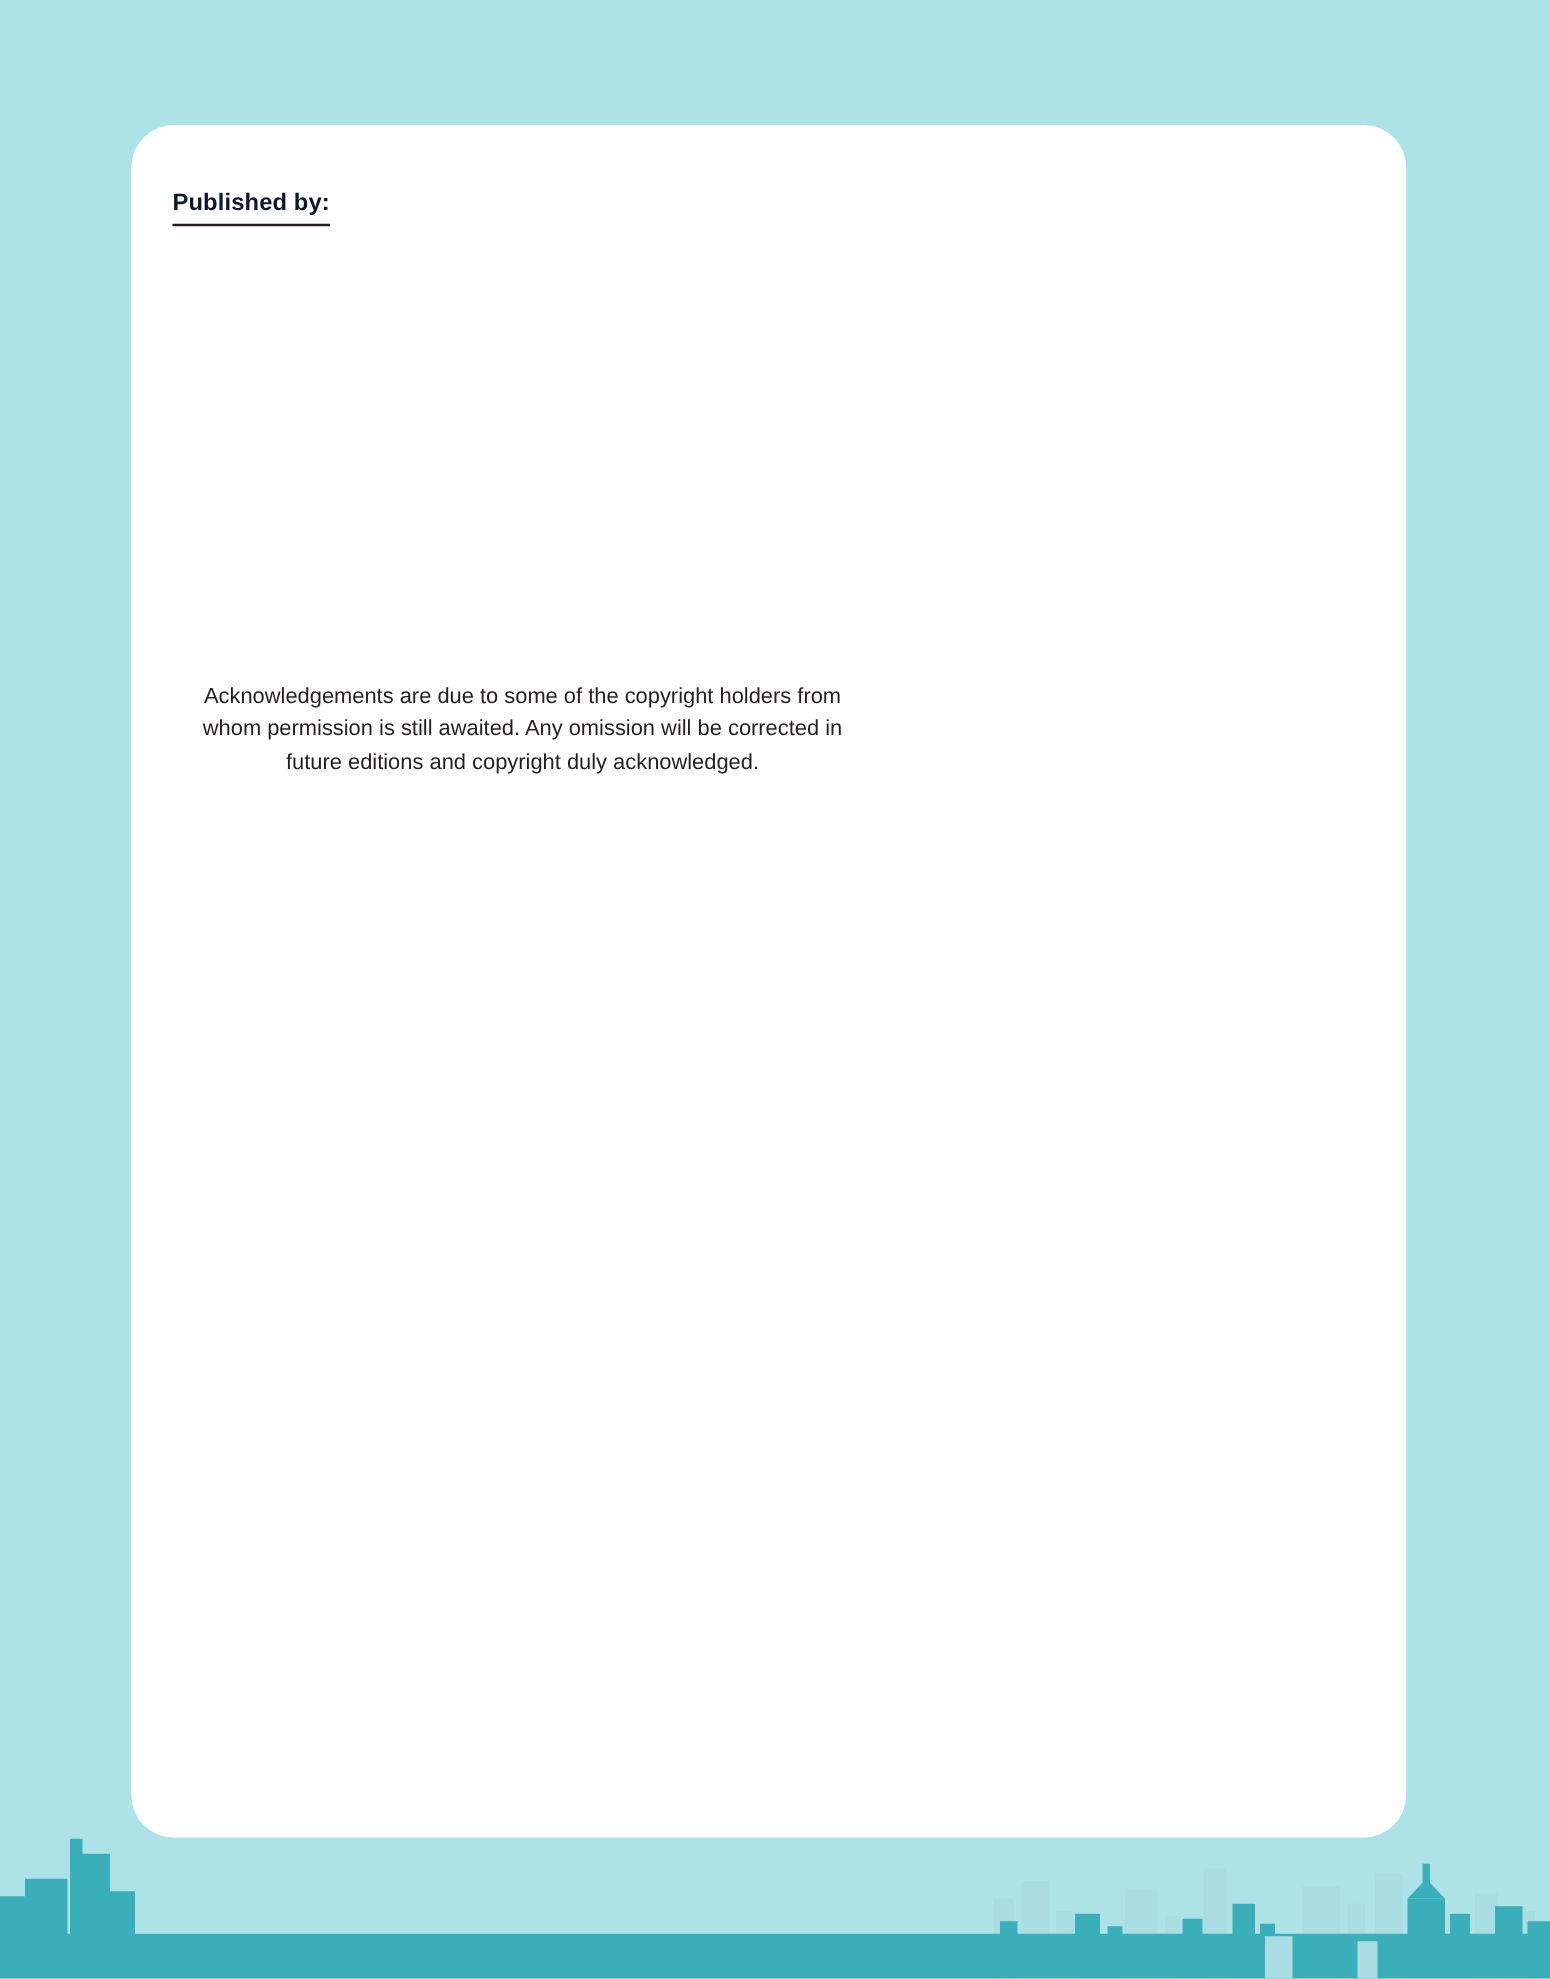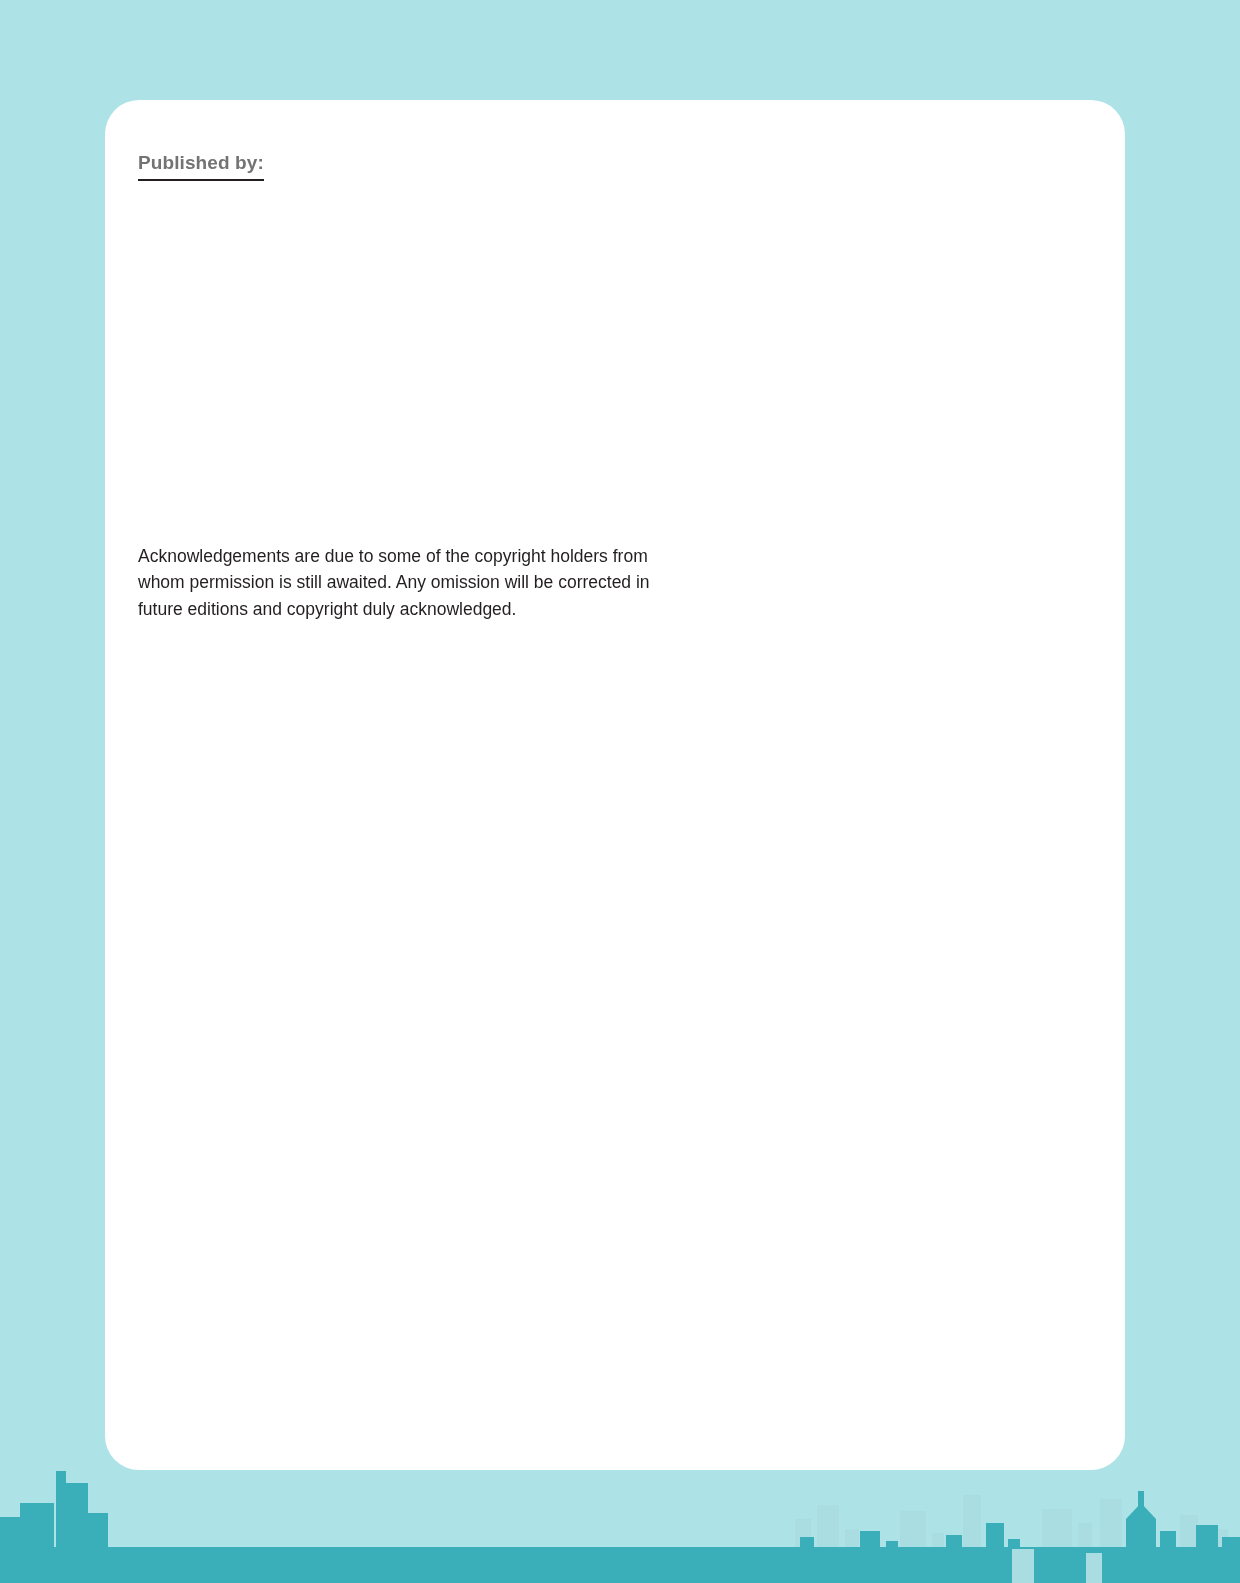--- a/index.html
+++ b/index.html
@@ -47,40 +47,41 @@
   .content {
     position: absolute;
     left: 33px;
     top: 52px;
     right: 40px;
   }
 
   .published-by {
     font-size: 19px;
     font-weight: bold;
-    color: #737373;
+    color: #0f172a;
     letter-spacing: 0.1px;
     display: inline-block;
     padding-bottom: 4px;
     border-bottom: 2px solid #231f20;
     line-height: 1.2;
   }
 
   .publisher-block {
     min-height: 300px;
   }
 
   .ack-note {
     position: absolute;
     left: 33px;
     top: 425px;
     width: 560px;
     font-size: 17.5px;
     line-height: 1.52;
     color: #231f20;
+    text-align: center;
   }
 </style>
 </head>
 <body>
 
 <div class="skyline-band">
   <svg width="1240" height="260" viewBox="0 0 1240 260" xmlns="http://www.w3.org/2000/svg" aria-hidden="true">
 
     <g fill="#a9dde2">
       <rect x="795" y="196" width="16" height="64"></rect>

